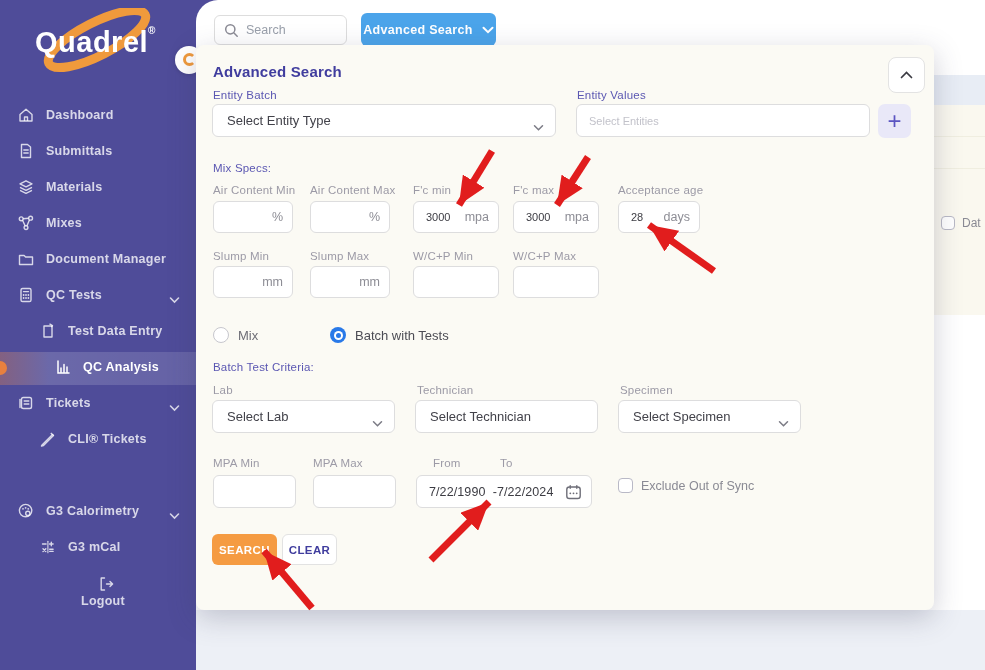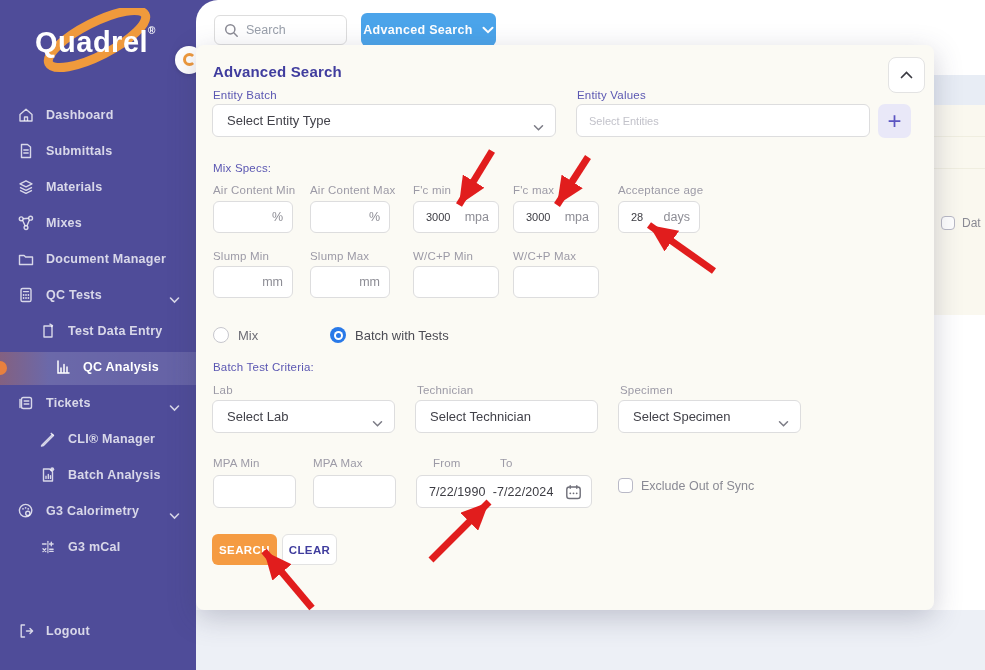--- a/index.html
+++ b/index.html
@@ -198,31 +198,21 @@
             <path d="M1.5 2 5.5 6l4-4"></path>
           </svg></span>
     </div>
     <div class="side-item sub" style="top:421px;">
       <span class="ic">
           <svg width="18" height="18" viewBox="0 0 18 18" fill="none" stroke="currentColor" stroke-width="1.4" stroke-linejoin="round">
             <path d="M3.5 14.5 13.5 4.5l1 1L4.5 15.5l-2 .5z"></path>
             <path d="M11.8 3l2.8 2.8"></path>
           </svg>
         </span>
-      <span class="lbl">CLI® Manager</span>
-    </div>
-    <div class="side-item sub" style="top:457px;">
-      <span class="ic">
-          <svg width="18" height="18" viewBox="0 0 18 18" fill="none" stroke="currentColor" stroke-width="1.4" stroke-linejoin="round">
-            <path d="M4.5 3h6L13.5 5.8v9.2h-9z"></path>
-            <path d="M7 12.4v-2.2M9.3 12.4V8.4M11.5 12.4V9.6" stroke-linecap="round"></path>
-            <circle cx="13.2" cy="3.2" r="2" fill="currentColor" stroke="none"></circle>
-          </svg>
-        </span>
-      <span class="lbl">Batch Analysis</span>
+      <span class="lbl">CLI® Tickets</span>
     </div>
     <div class="side-item" style="top:493px;">
       <span class="ic">
           <svg width="18" height="18" viewBox="0 0 18 18" fill="none" stroke="currentColor" stroke-width="1.4" stroke-linecap="round">
             <circle cx="8.6" cy="8.6" r="6.2"></circle>
             <path d="M6 6.8h.01M8.6 5.8h.01M11.2 6.8h.01" stroke-width="1.8"></path>
             <circle cx="10.8" cy="11.4" r="2.1"></circle>
           </svg>
         </span>
       <span class="lbl">G3 Calorimetry</span>
@@ -234,21 +224,21 @@
       <span class="ic">
           <svg width="18" height="18" viewBox="0 0 18 18" fill="none" stroke="currentColor" stroke-width="1.4" stroke-linecap="round">
             <path d="M3.5 6h3.6M12.3 4.2v3.6M10.5 6h3.6"></path>
             <path d="M4 10.8l2.8 2.8M6.8 10.8 4 13.6"></path>
             <path d="M10.7 11.3h3.4M10.7 13.4h3.4"></path>
             <path d="M8.9 3.2v11.6" stroke-width="1.1"></path>
           </svg>
         </span>
       <span class="lbl">G3 mCal</span>
     </div>
-    <div class="side-item" style="top:613px;">
+    <div class="side-item" style="top:574px;flex-direction:column;">
       <span class="ic">
           <svg width="18" height="18" viewBox="0 0 18 18" fill="none" stroke="currentColor" stroke-width="1.4" stroke-linecap="round" stroke-linejoin="round">
             <path d="M7.5 3H4.2v12h3.3"></path>
             <path d="M9.5 9h6M13 6.4 15.6 9 13 11.6"></path>
           </svg>
         </span>
       <span class="lbl">Logout</span>
     </div>
   </nav>
 

